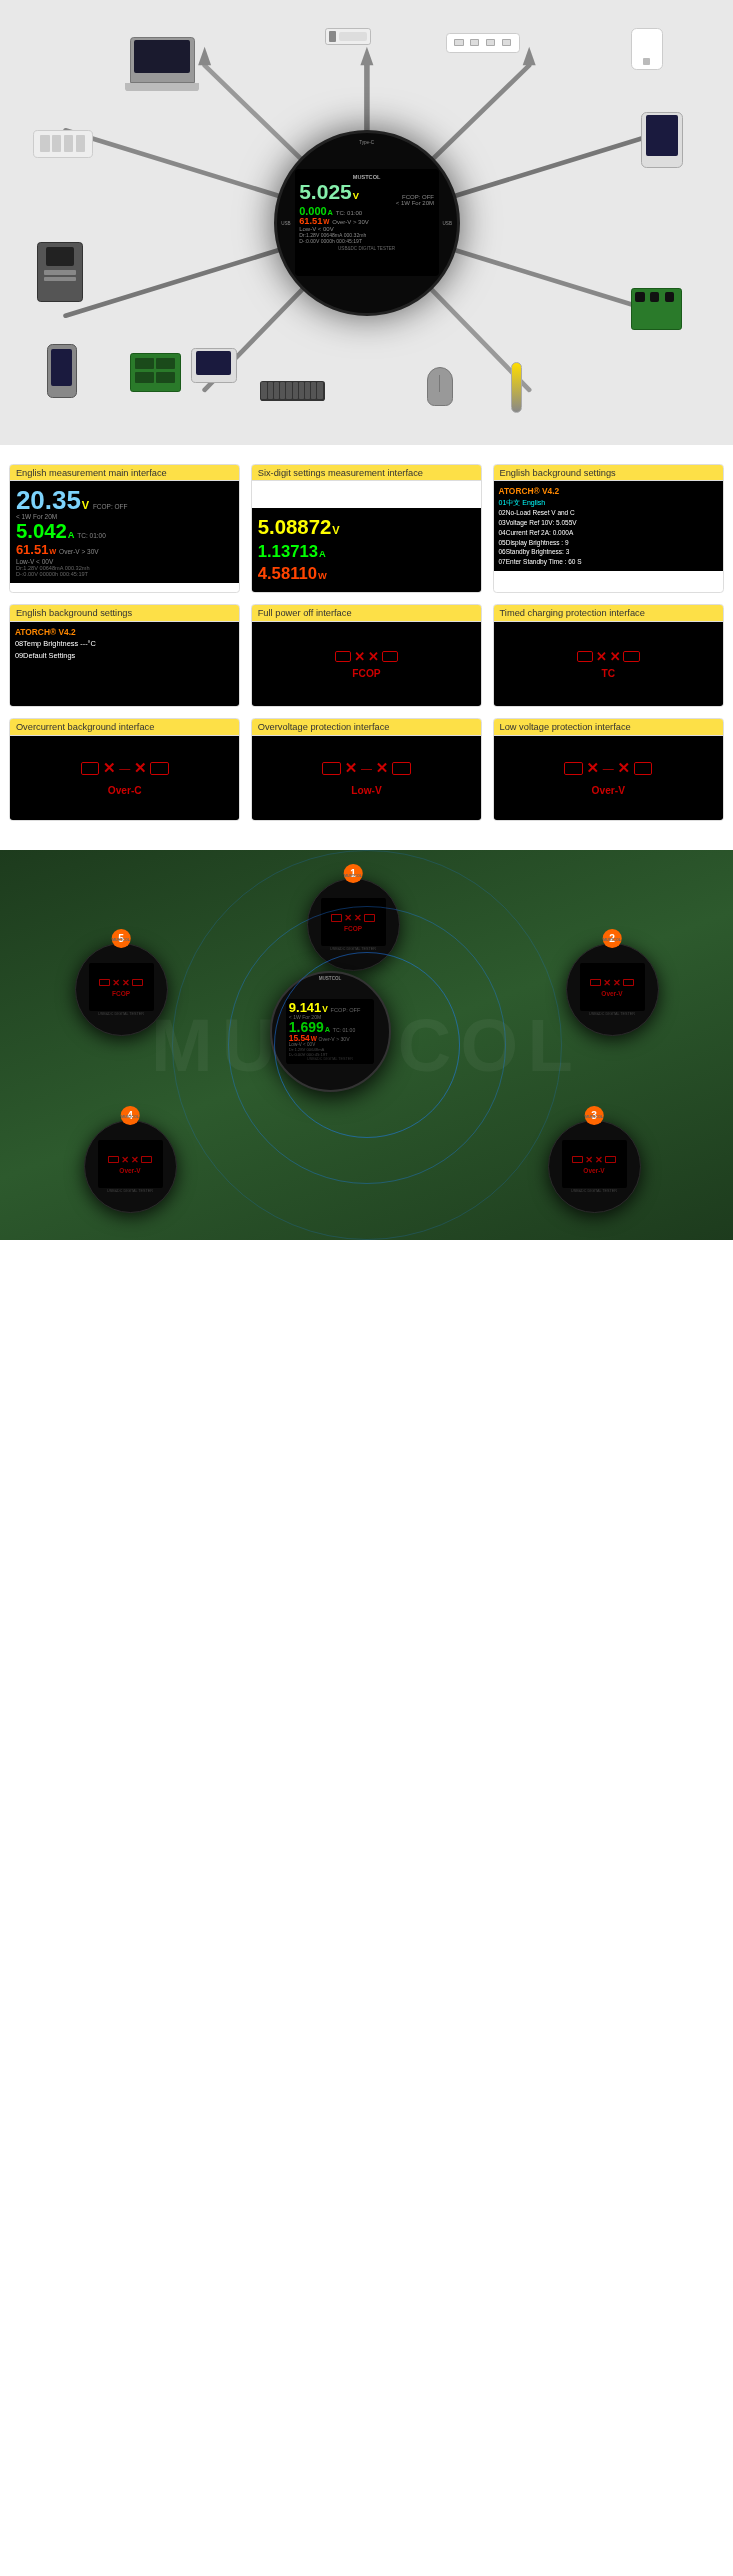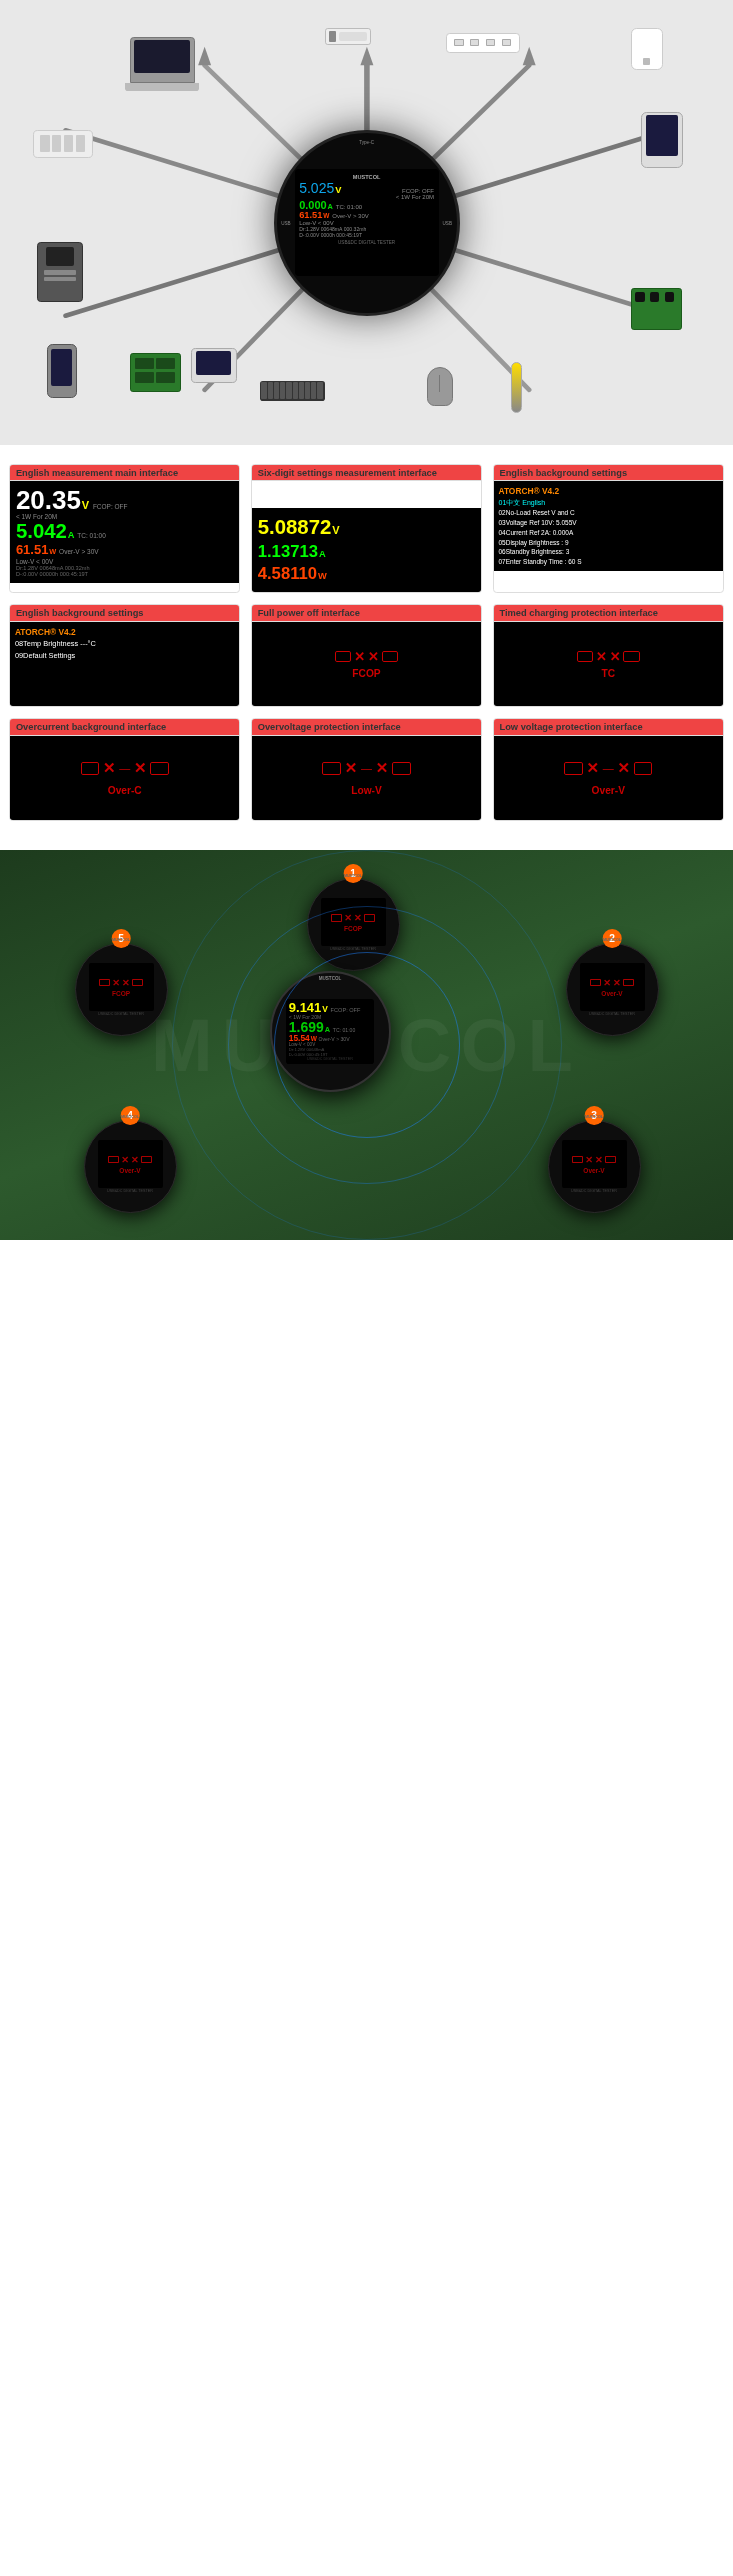--- a/index.html
+++ b/index.html
@@ -24,38 +24,37 @@
       margin-bottom: 11px;
     }
 
     .feature-panel {
       border: 0.9px solid #ddd;
       border-radius: 3.7px;
       overflow: hidden;
     }
 
     .feature-label {
-      background: #ef4444;
+      background: #fde047;
       font-size: 9.3px;
       color: #333;
       padding: 2.8px 5.6px;
       border-bottom: 0.9px solid #ddd;
-      font-weight: bold;
     }
 
     .feature-screen {
       background: #000;
       padding: 5.6px;
       min-height: 84px;
       display: flex;
       flex-direction: column;
       justify-content: center;
     }
 
-    .fs-yellow { color: #ffffff; font-weight: bold; }
+    .fs-yellow { color: #7dd3fc; font-weight: bold; }
     .fs-green { color: #00ff00; font-weight: bold; }
     .fs-red { color: #ff4400; font-weight: bold; }
     .fs-medium { font-size: 13px; line-height: 1.2; }
     .fs-large { font-size: 20.4px; line-height: 1.1; font-weight: bold; }
     .fs-xlarge { font-size: 26px; line-height: 1; font-weight: bold; }
 
     .protection-display {
       background: #000;
       padding: 7.4px;
       min-height: 84px;
@@ -217,21 +216,21 @@
     }
 
     .cs-brand {
       color: #aaa;
       font-size: 5.6px;
       text-align: center;
       font-weight: bold;
       margin-bottom: 0.9px;
     }
 
-    .cs-row1 { color: #0ea5e9; font-size: 14px; font-weight: normal; line-height: 1; }
+    .cs-row1 { color: #86efac; font-size: 21px; font-weight: bold; line-height: 1; }
     .cs-row2 { color: #00dd00; font-size: 11px; font-weight: bold; line-height: 1; }
     .cs-row3 { color: #ff4400; font-size: 9.3px; font-weight: bold; line-height: 1; }
     .cs-small { color: #888; font-size: 5.1px; line-height: 1.3; }
     .cs-label { color: #666; font-size: 4.6px; text-align: center; margin-top: 0.9px; }
 
     .cs-right { color: #888; font-size: 6px; }
 
     
     .cables-overlay {
       position: absolute;

